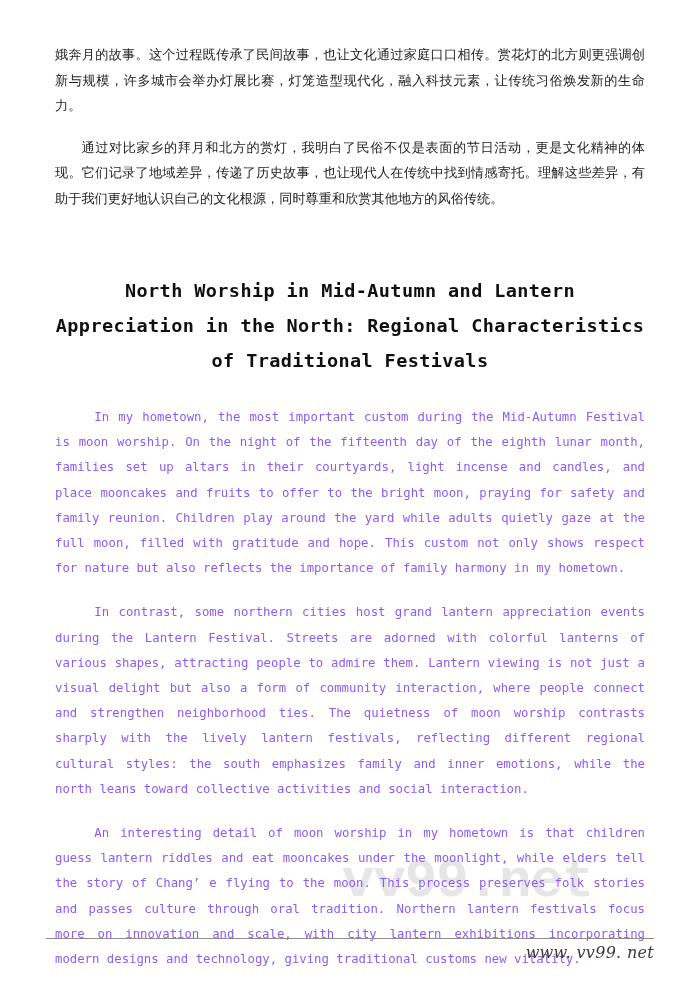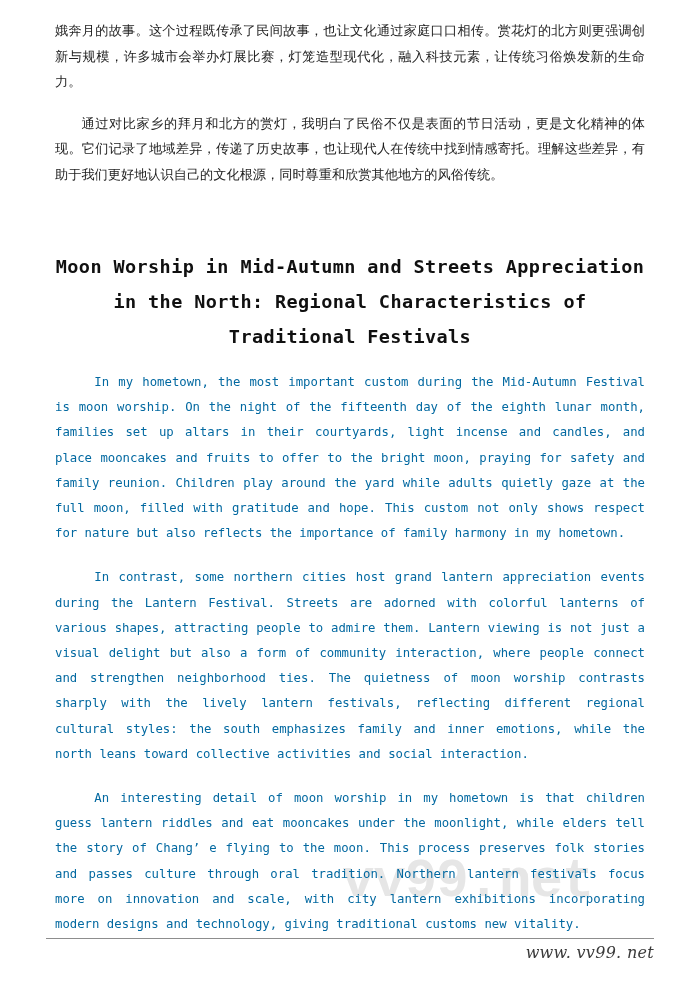--- a/index.html
+++ b/index.html
@@ -44,21 +44,21 @@
   .content {
     position: absolute;
     left: 55px;
     top: 0;
     width: 590px;
     z-index: 2;
   }
 
   
   .cn-block {
-    padding-top: 18px;
+    padding-top: 42px;
   }
   p.cn {
     margin: 0 0 16px 0;
     font-family: "DejaVu Serif", "Liberation Serif", serif;
     font-size: 13.2px;
     line-height: 25.5px;
     text-align: justify;
     text-justify: inter-character;
     text-indent: 2em;
     color: #1d1d1d;
@@ -82,27 +82,27 @@
     letter-spacing: 0.4px;
     text-align: center;
     color: #101010;
   }
 
   
   .en-block {
     padding-top: 16px;
   }
   p.en {
-    margin: 0 0 19px 0;
+    margin: 11px 0 19px 0;
     font-family: "DejaVu Sans Mono", "Liberation Mono", monospace;
     font-size: 12.3px;
     line-height: 25.2px;
     text-align: justify;
     text-indent: 3.2em;
-    color: #0369a1;
+    color: #8b5cf6;
     hyphens: none;
   }
   p.en:last-child {
     margin-bottom: 0;
   }
 
   
   .footer {
     position: absolute;
     left: 46px;
@@ -132,21 +132,21 @@
 
   <div class="watermark">vv99.net</div>
 
   <div class="content">
 
     <section class="cn-block">
       <p class="cn first">娥奔月的故事。这个过程既传承了民间故事，也让文化通过家庭口口相传。赏花灯的北方则更强调创新与规模，许多城市会举办灯展比赛，灯笼造型现代化，融入科技元素，让传统习俗焕发新的生命力。</p>
       <p class="cn">通过对比家乡的拜月和北方的赏灯，我明白了民俗不仅是表面的节日活动，更是文化精神的体现。它们记录了地域差异，传递了历史故事，也让现代人在传统中找到情感寄托。理解这些差异，有助于我们更好地认识自己的文化根源，同时尊重和欣赏其他地方的风俗传统。</p>
     </section>
 
-    <h1 class="doc-title">Moon Worship in Mid-Autumn and Streets Appreciation in the North: Regional Characteristics of Traditional Festivals</h1>
+    <h1 class="doc-title">North Worship in Mid-Autumn and Lantern Appreciation in the North: Regional Characteristics of Traditional Festivals</h1>
 
     <section class="en-block">
       <p class="en">In my hometown, the most important custom during the Mid-Autumn Festival is moon worship. On the night of the fifteenth day of the eighth lunar month, families set up altars in their courtyards, light incense and candles, and place mooncakes and fruits to offer to the bright moon, praying for safety and family reunion. Children play around the yard while adults quietly gaze at the full moon, filled with gratitude and hope. This custom not only shows respect for nature but also reflects the importance of family harmony in my hometown.</p>
       <p class="en">In contrast, some northern cities host grand lantern appreciation events during the Lantern Festival. Streets are adorned with colorful lanterns of various shapes, attracting people to admire them. Lantern viewing is not just a visual delight but also a form of community interaction, where people connect and strengthen neighborhood ties. The quietness of moon worship contrasts sharply with the lively lantern festivals, reflecting different regional cultural styles: the south emphasizes family and inner emotions, while the north leans toward collective activities and social interaction.</p>
       <p class="en">An interesting detail of moon worship in my hometown is that children guess lantern riddles and eat mooncakes under the moonlight, while elders tell the story of Chang’ e flying to the moon. This process preserves folk stories and passes culture through oral tradition. Northern lantern festivals focus more on innovation and scale, with city lantern exhibitions incorporating modern designs and technology, giving traditional customs new vitality.</p>
 
     </section>
 
   </div>
 

